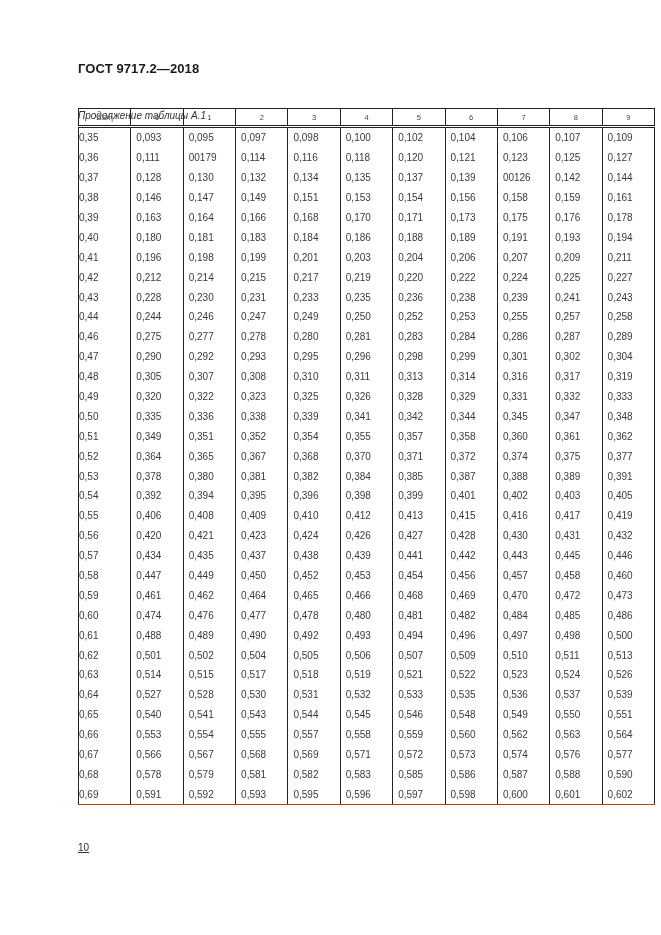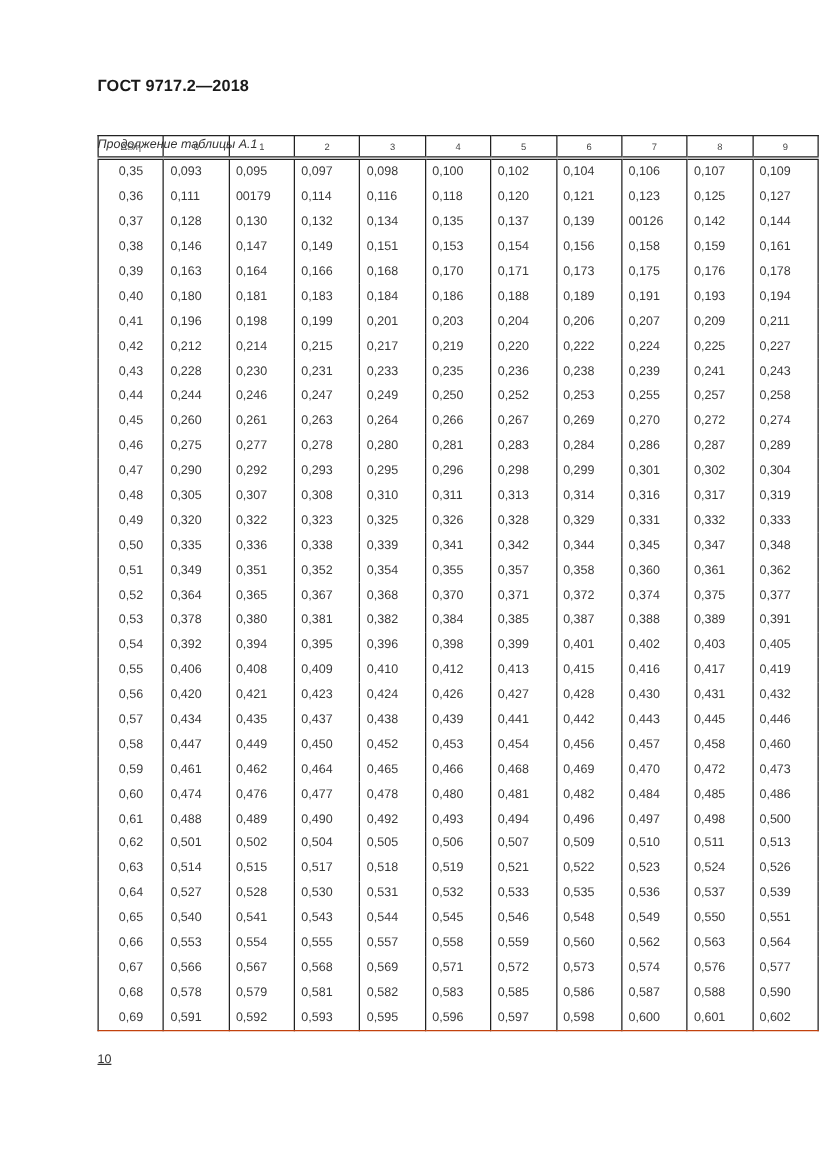--- a/index.html
+++ b/index.html
@@ -3,21 +3,21 @@
 <meta charset="utf-8">
 <style>
   html, body { margin: 0; padding: 0; background: #ffffff; }
   body { width: 661px; height: 935px; position: relative; font-family: "Liberation Sans", sans-serif; color: #2a2a2a; overflow: hidden; }
   .doc-title { position: absolute; left: 78px; top: 61px; font-size: 13px; font-weight: bold; color: #1a1a1a; letter-spacing: 0.1px; }
   .caption { position: absolute; left: 78px; top: 110px; font-size: 10px; font-style: italic; color: #333; }
   .tbl { position: absolute; left: 78px; top: 108px; width: 577px; border-collapse: collapse; table-layout: fixed; }
   .tbl th { height: 16px; font-size: 7.5px; font-weight: normal; color: #444; text-align: center; border: 1px solid #222; border-bottom: 3px double #222; padding: 0; }
   .tbl td { height: 19.9px; font-size: 10px; color: #3a3a3a; text-align: left; padding: 0 0 0 5px; border-left: 1px solid #222; border-right: 1px solid #222; white-space: nowrap; }
   .tbl tr:last-child td { border-bottom: 1px solid #c2410c; }
-  .tbl td:first-child { padding-left: 16px; }
+  .tbl td:first-child { padding-left: 0; }
   .page-num { position: absolute; left: 78px; top: 842px; font-size: 10px; color: #333; text-decoration: underline; }
 </style>
 </head>
 <body>
 
 <div class="doc-title">ГОСТ 9717.2—2018</div>
 <div class="caption">Продолжение таблицы А.1</div>
 
 <table class="tbl">
   <thead>
@@ -160,33 +160,20 @@
         <td>0,247</td>
         <td>0,249</td>
         <td>0,250</td>
         <td>0,252</td>
         <td>0,253</td>
         <td>0,255</td>
         <td>0,257</td>
         <td>0,258</td>
       </tr>
       <tr>
-        <td>0,45</td>
-        <td>0,260</td>
-        <td>0,261</td>
-        <td>0,263</td>
-        <td>0,264</td>
-        <td>0,266</td>
-        <td>0,267</td>
-        <td>0,269</td>
-        <td>0,270</td>
-        <td>0,272</td>
-        <td>0,274</td>
-      </tr>
-      <tr>
         <td>0,46</td>
         <td>0,275</td>
         <td>0,277</td>
         <td>0,278</td>
         <td>0,280</td>
         <td>0,281</td>
         <td>0,283</td>
         <td>0,284</td>
         <td>0,286</td>
         <td>0,287</td>

